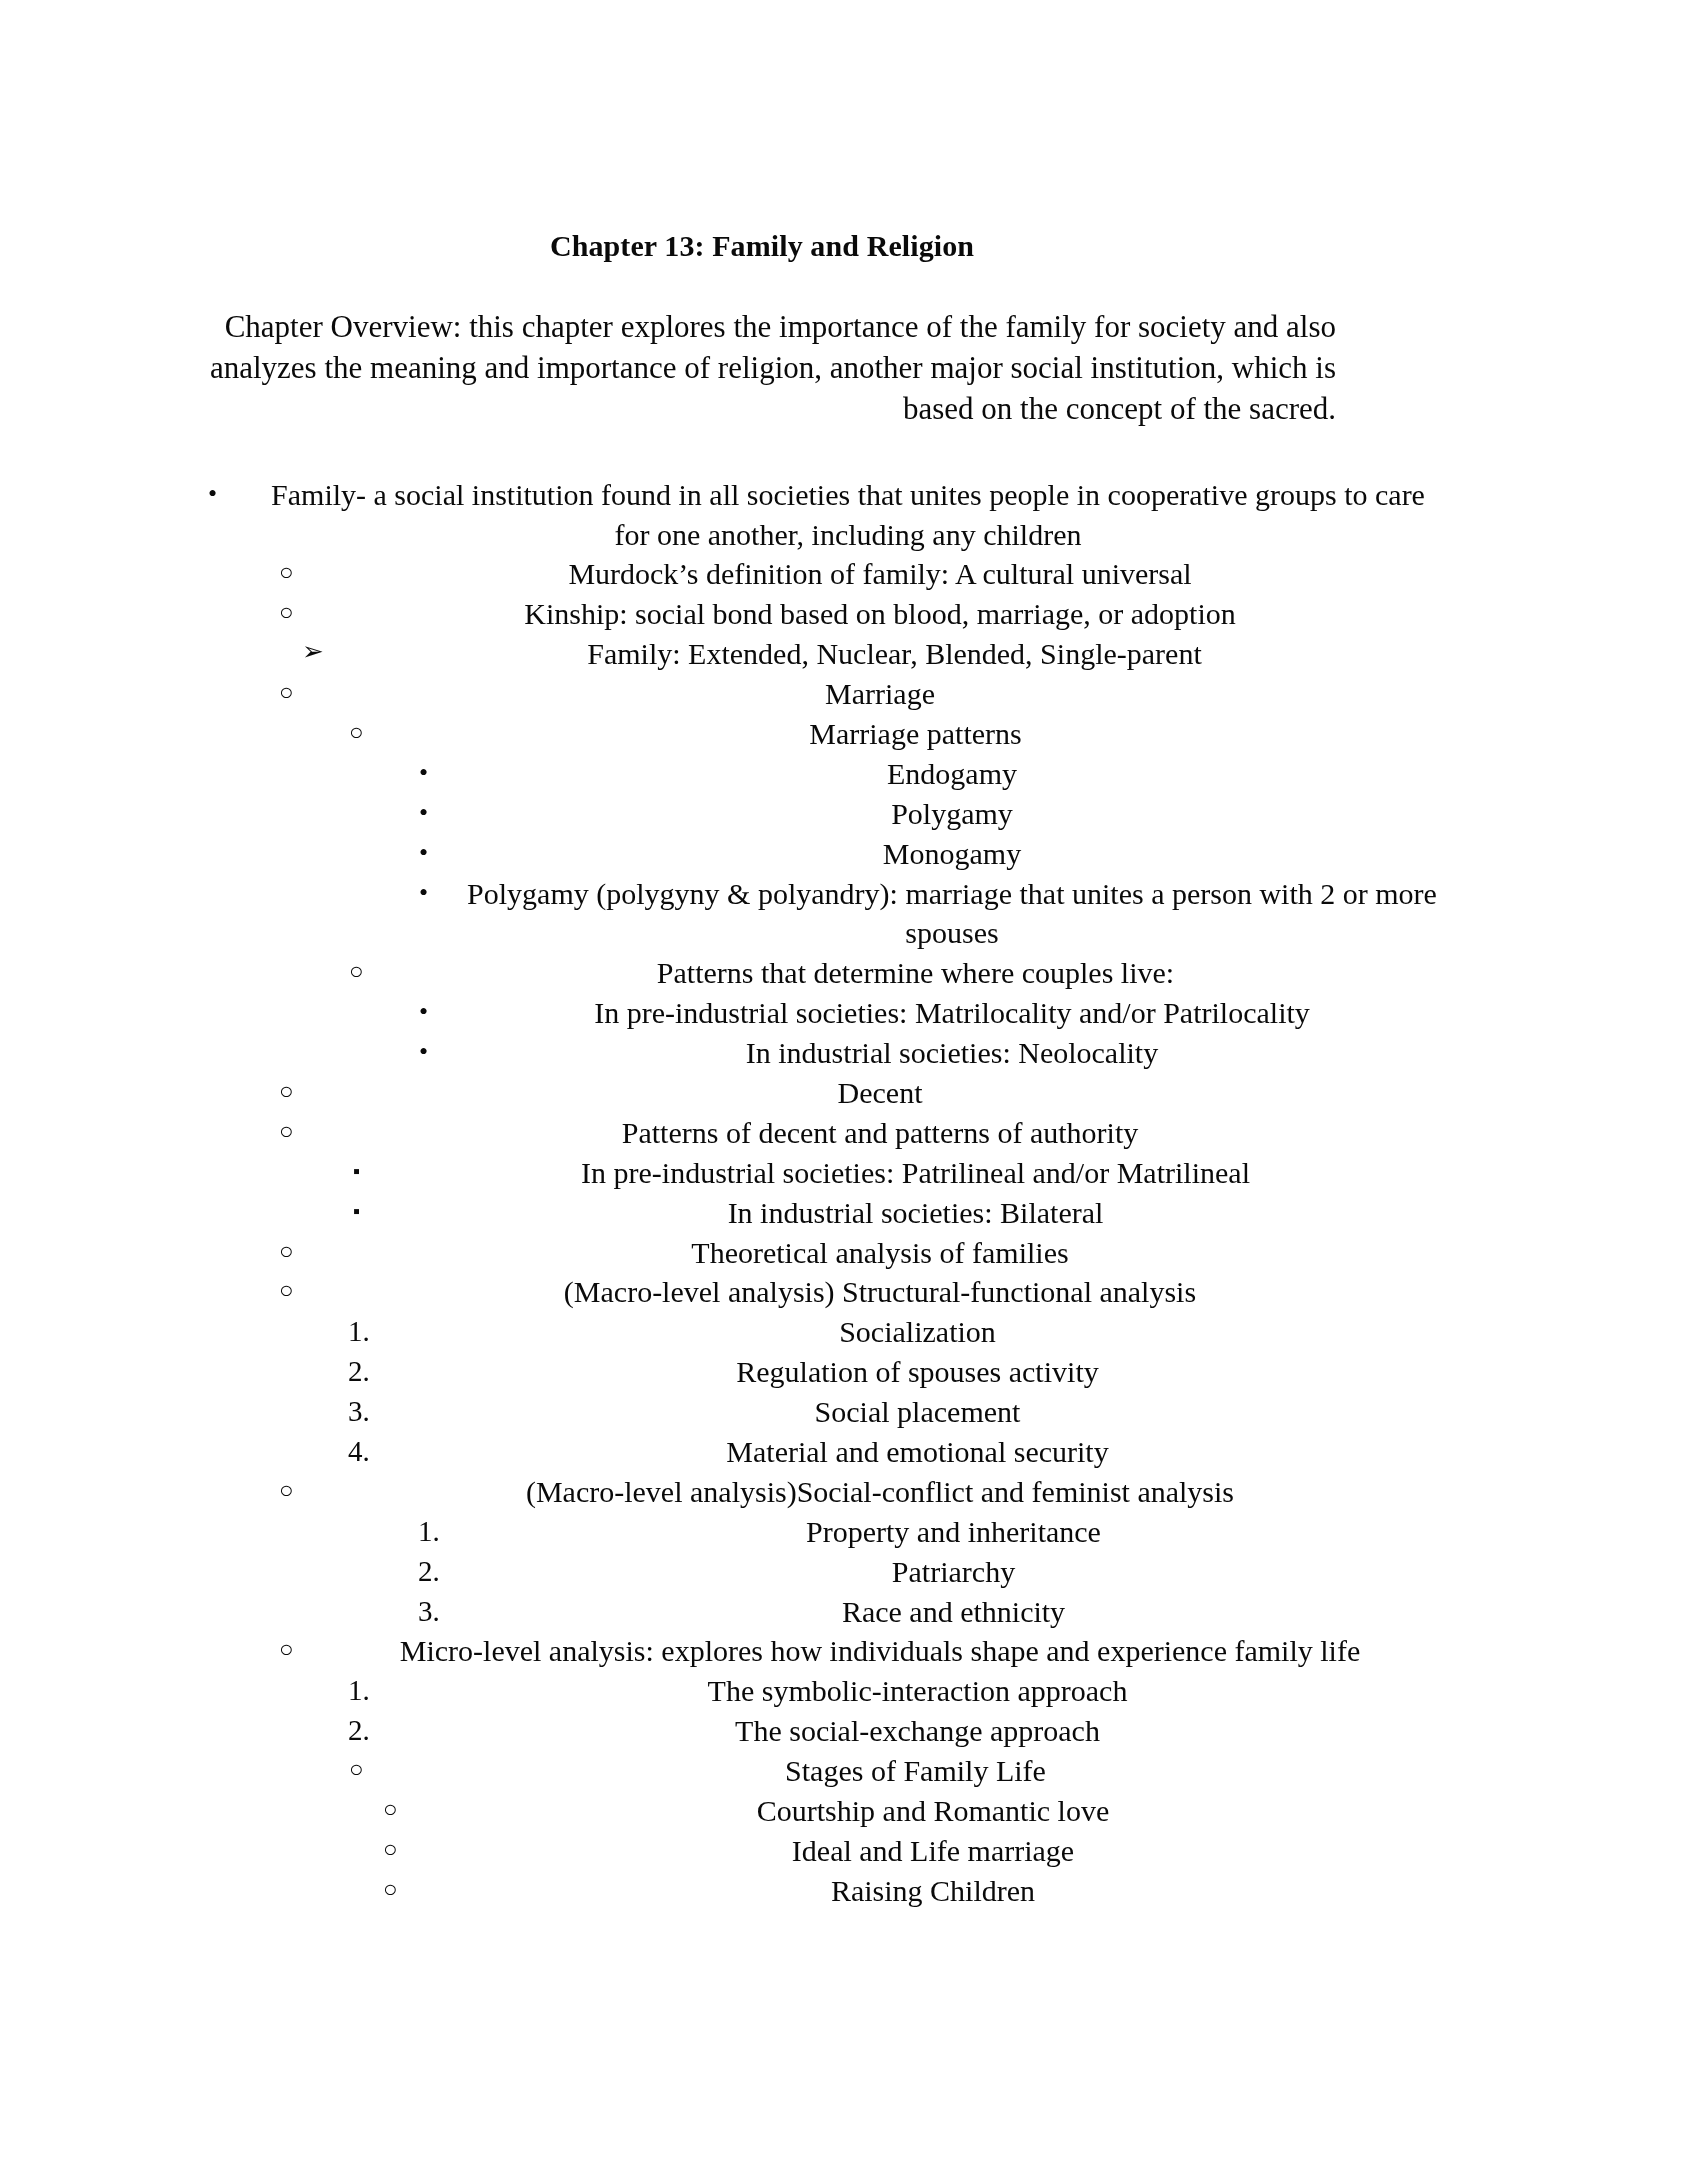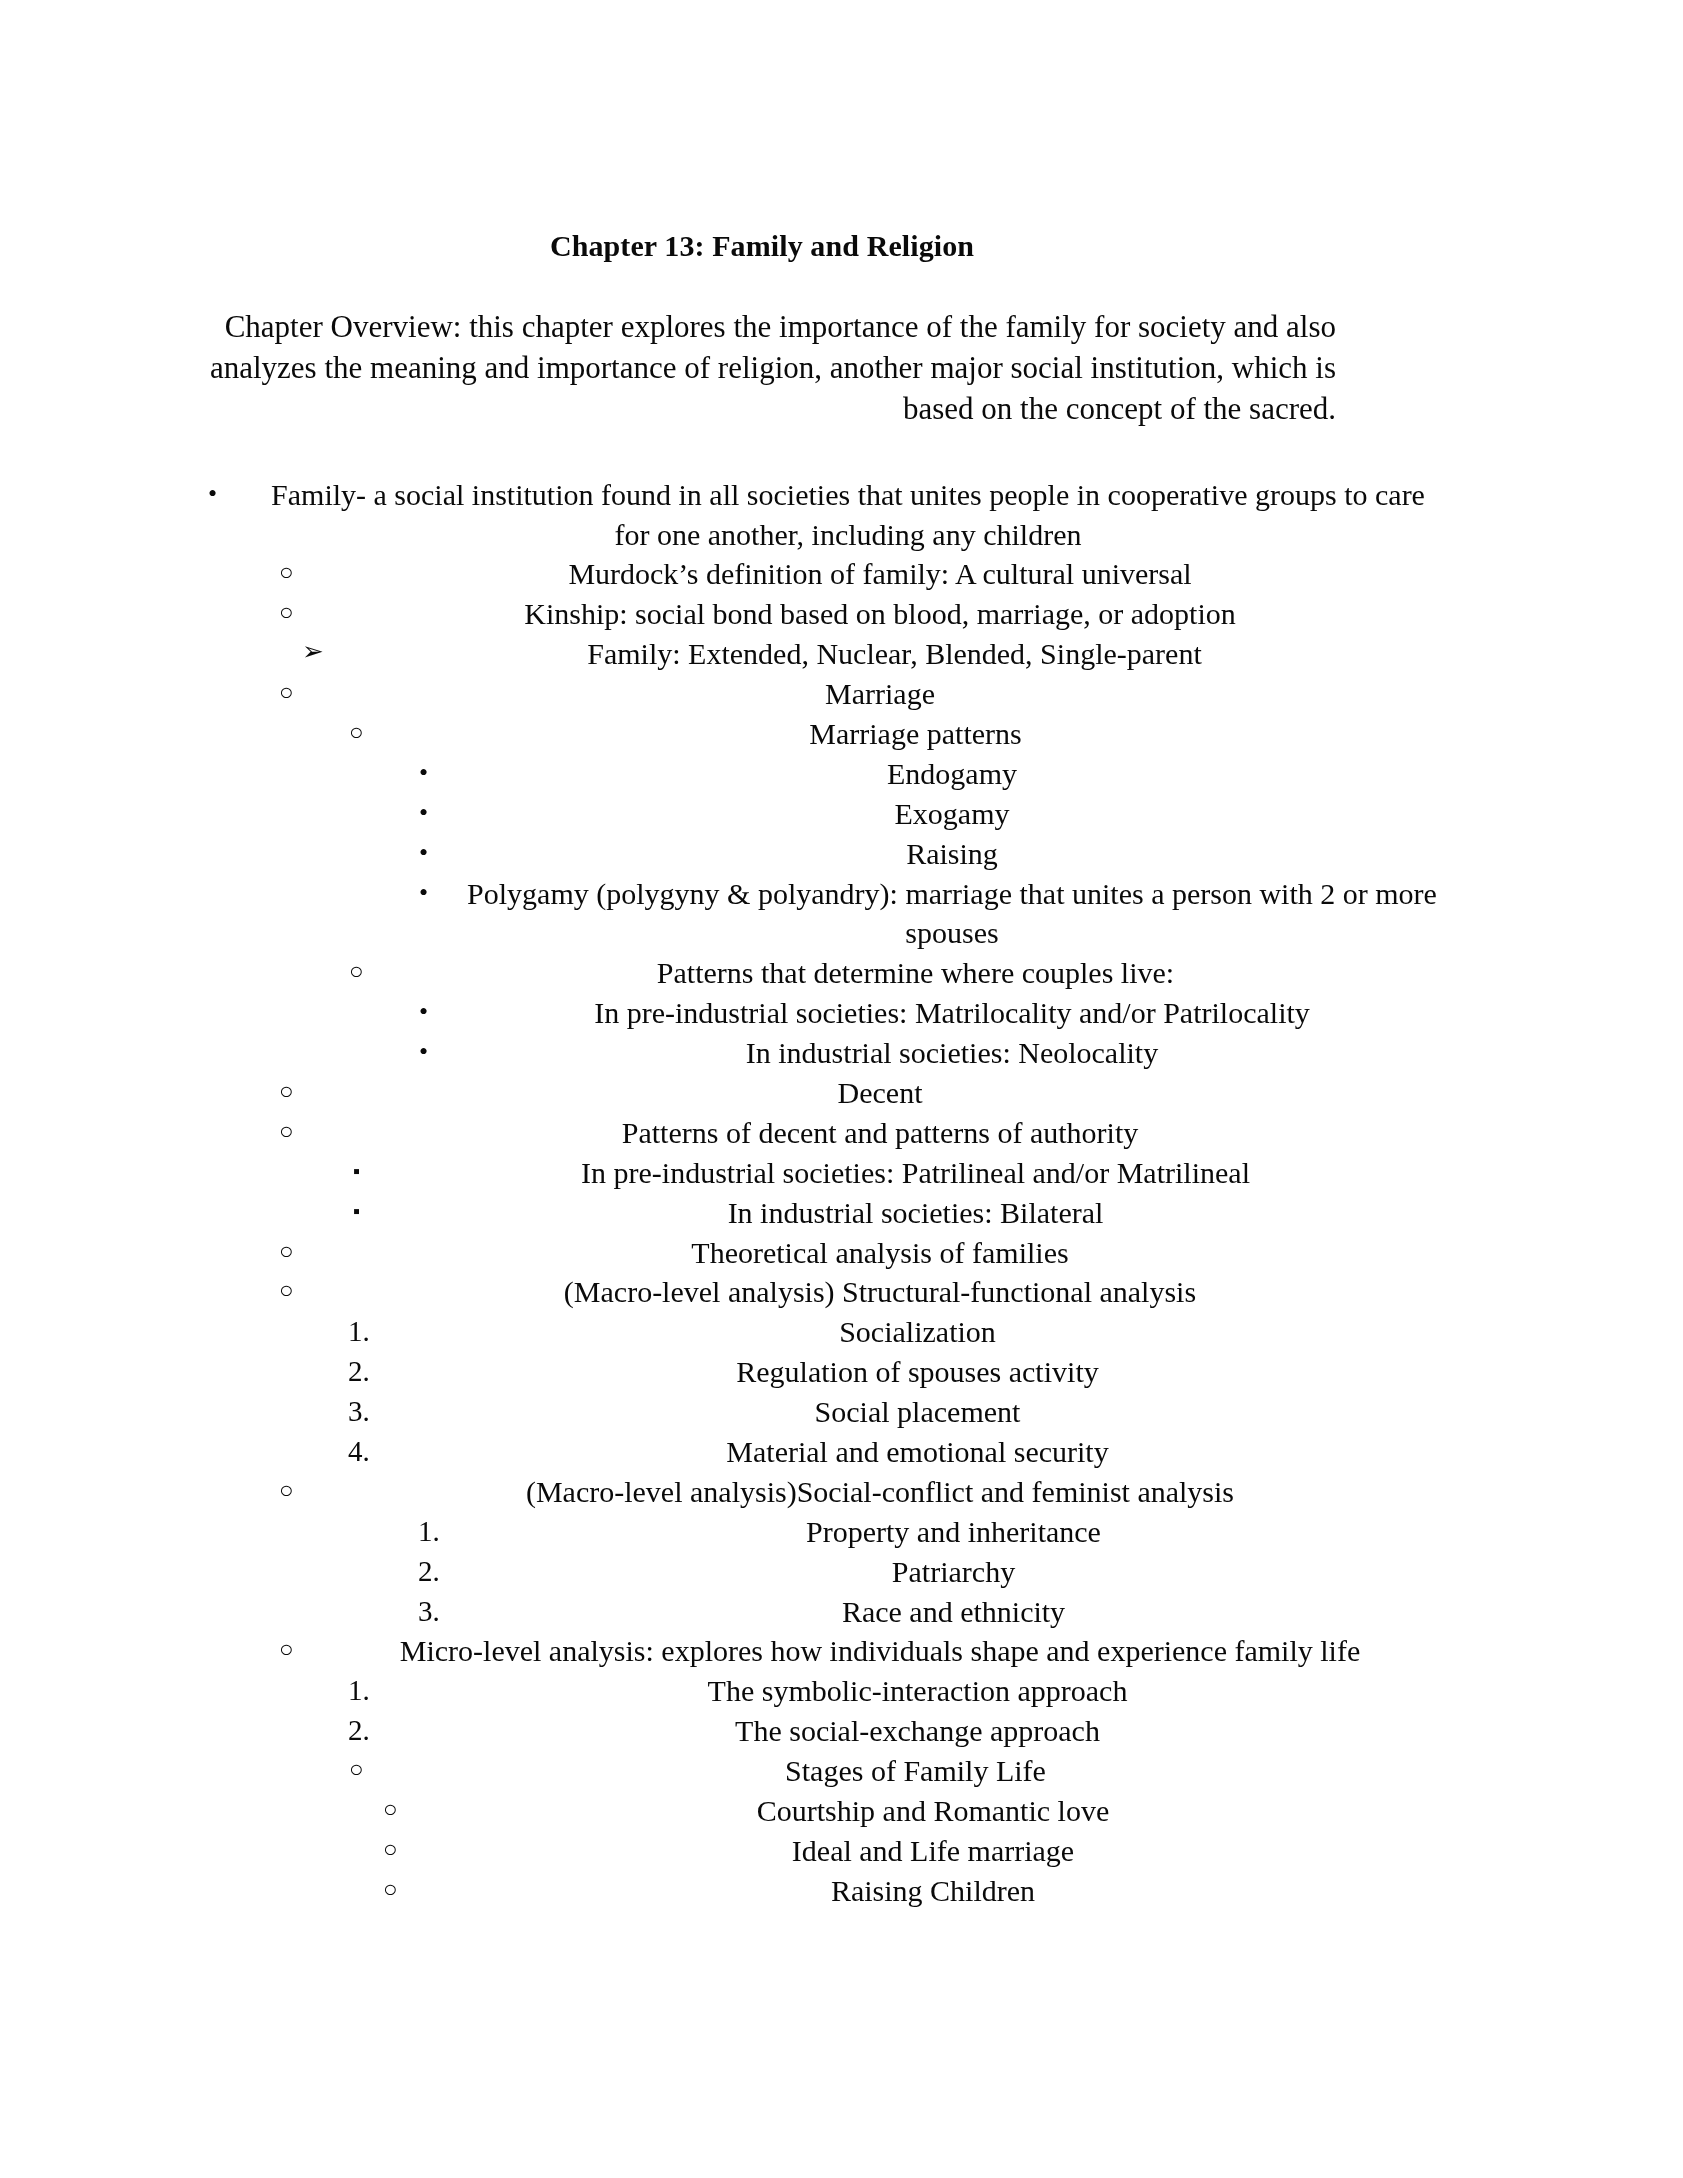--- a/index.html
+++ b/index.html
@@ -162,26 +162,26 @@
         <span class="txt">Marriage patterns</span>
       </div>
 
       <div class="row lv-4">
         <span class="marker m-disc">•</span>
         <span class="txt">Endogamy</span>
       </div>
 
       <div class="row lv-4">
         <span class="marker m-disc">•</span>
-        <span class="txt">Exogamy</span>
-      </div>
-
-      <div class="row lv-4">
-        <span class="marker m-disc">•</span>
-        <span class="txt">Raising</span>
+        <span class="txt">Polygamy</span>
+      </div>
+
+      <div class="row lv-4">
+        <span class="marker m-disc">•</span>
+        <span class="txt">Monogamy</span>
       </div>
 
       <div class="row lv-4">
         <span class="marker m-disc">•</span>
         <span class="txt">Polygamy (polygyny &amp; polyandry): marriage that unites a person with 2 or more spouses</span>
       </div>
 
       <div class="row lv-3">
         <span class="marker m-circ">○</span>
         <span class="txt">Patterns that determine where couples live:</span>

